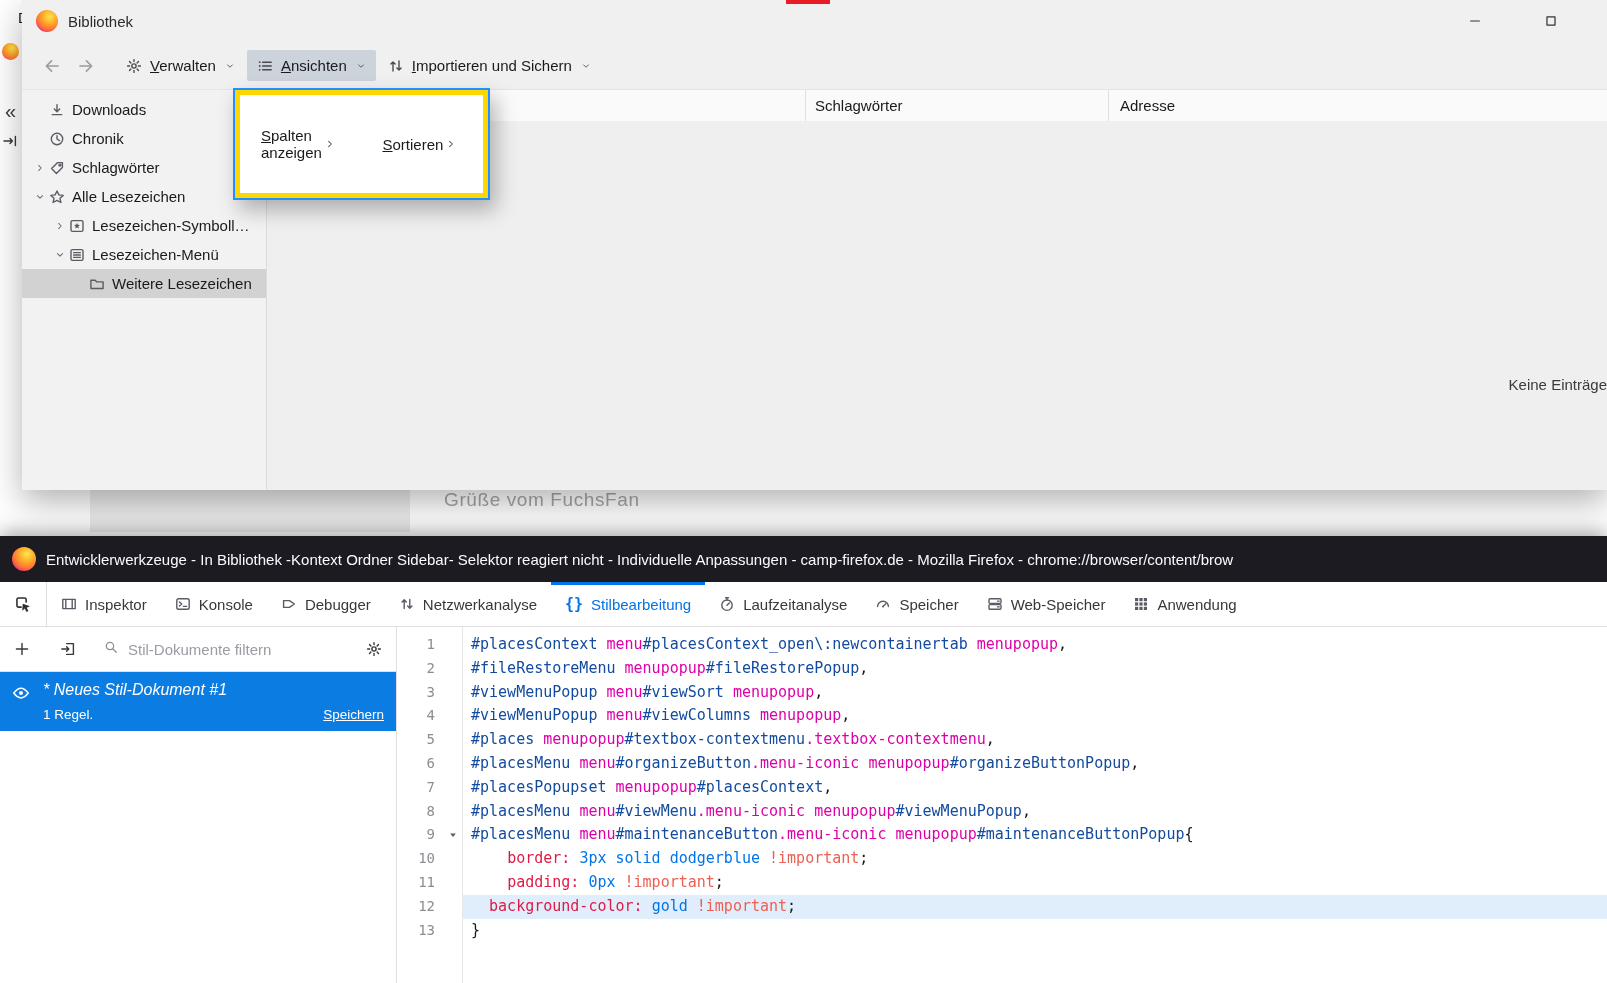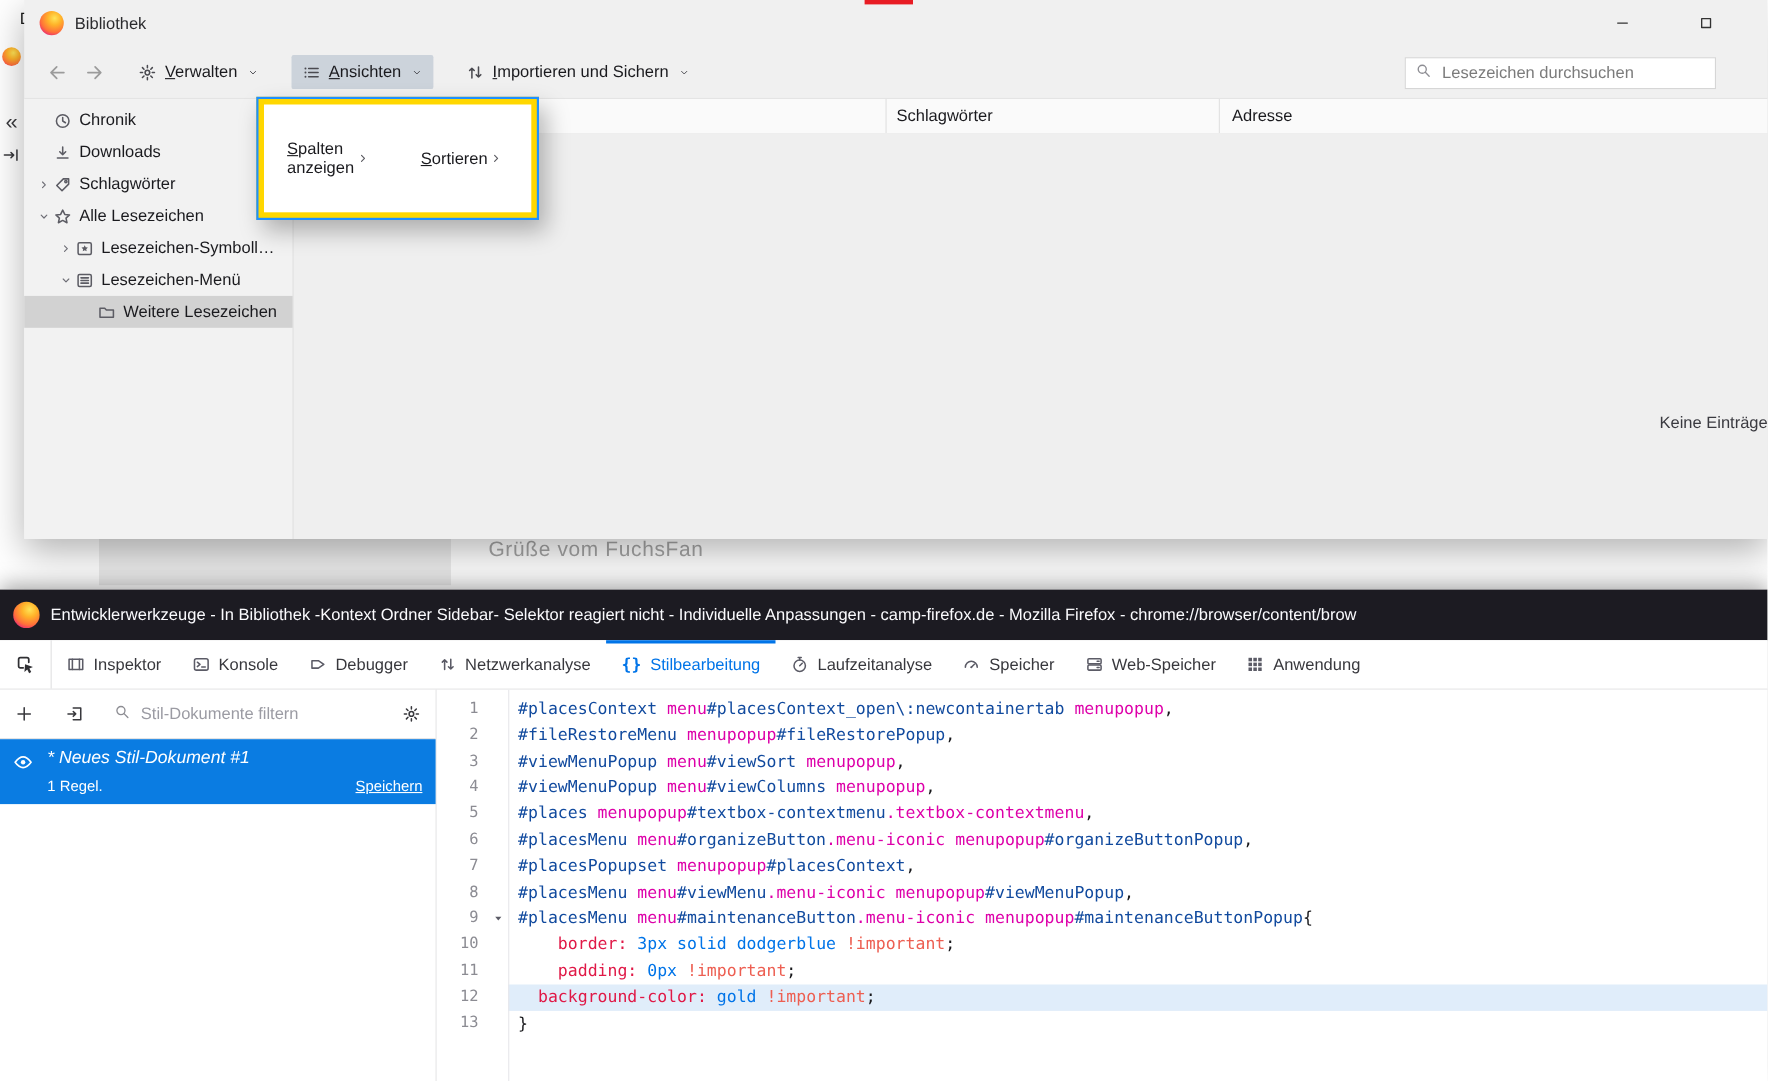--- a/index.html
+++ b/index.html
@@ -34,21 +34,21 @@
   .fx-logo{width:22px;height:22px;border-radius:50%;flex:none;
     background:radial-gradient(circle at 62% 30%,#ffe457 0%,#ffb329 30%,#ff7139 62%,#e31587 88%,#9059ff 100%);}
   .lib-title{font-size:15px;color:#2b2b2e;}
   .win-ctls{position:absolute;left:1430px;top:0;height:42px;display:flex;gap:30px;}
   .win-ctl{width:46px;height:42px;display:flex;align-items:center;justify-content:center;color:#333;}
 
   .lib-toolbar{position:absolute;top:42px;left:0;right:0;height:48px;display:flex;align-items:center;
     padding-left:14px;gap:2px;border-bottom:1px solid #e4e4e4;box-sizing:border-box;}
   .nav-btn{background:none;border:none;width:32px;height:34px;display:flex;align-items:center;
     justify-content:center;color:#9b9b9b;padding:0;}
-  .tb-group{display:flex;align-items:center;gap:20px;margin-left:12px;}
+  .tb-group{display:flex;align-items:center;gap:2px;margin-left:12px;}
   .tb-btn{display:flex;align-items:center;gap:8px;background:none;border:none;padding:7px 10px;
     border-radius:2px;font-family:inherit;font-size:15px;color:#1a1a1e;}
   .tb-btn .icon{color:#4a4a50;}
   .tb-btn.active{background:#ccd3db;}
   .caret{color:#5a5a60;margin-left:1px;}
   .search-box{position:absolute;top:10px;right:47px;width:283px;height:29px;background:#fff;
     border:1px solid #d6d6d6;box-sizing:border-box;display:flex;align-items:center;padding:0 9px;gap:8px;}
   .search-box input{border:none;outline:none;background:transparent;flex:1;font-family:inherit;
     font-size:15px;color:#333;}
   .search-box input::placeholder{color:#7b7b7b;}
@@ -228,51 +228,42 @@
               </svg>
             </span>
             <span class="ak"><u>I</u>mportieren und Sichern</span>
             <span class="icon i10 caret">
               <svg viewBox="0 0 16 16" fill="none" stroke="currentColor" stroke-width="1.4" stroke-linecap="round" stroke-linejoin="round">
                 <path d="M4.2 6.2 8 10l3.8-3.8"></path>
               </svg>
             </span>
           </button>
         </div>
-      <div class="search-box">
-        <span id="lib-search-icon"><span class="icon i14 dim">
-              <svg viewBox="0 0 16 16" fill="none" stroke="currentColor" stroke-width="1.4" stroke-linecap="round" stroke-linejoin="round">
-                <circle cx="6.8" cy="6.8" r="4.2"></circle>
-                <path d="M10 10l4 4"></path>
-              </svg>
-            </span></span>
-        <input placeholder="Lesezeichen durchsuchen" style="">
-      </div>
     </div>
 
     <div class="lib-body">
       <aside class="lib-sidebar" id="lib-sidebar">
           <div class="sb-row" style="padding-left: 8px;">
             <span class="sb-twisty"></span>
             <span class="icon i16 sbicon">
               <svg viewBox="0 0 16 16" fill="none" stroke="currentColor" stroke-width="1.4" stroke-linecap="round" stroke-linejoin="round">
+                <path d="M8 2.6v7M5.3 7l2.7 2.7L10.7 7M3.2 12.6h9.6"></path>
+              </svg>
+            </span>
+            <span class="sb-label">Downloads</span>
+          </div>
+          <div class="sb-row" style="padding-left: 8px;">
+            <span class="sb-twisty"></span>
+            <span class="icon i16 sbicon">
+              <svg viewBox="0 0 16 16" fill="none" stroke="currentColor" stroke-width="1.4" stroke-linecap="round" stroke-linejoin="round">
                 <circle cx="8" cy="8" r="5.7"></circle>
                 <path d="M8 4.8V8l2.5 1.6"></path>
               </svg>
             </span>
             <span class="sb-label">Chronik</span>
-          </div>
-          <div class="sb-row" style="padding-left: 8px;">
-            <span class="sb-twisty"></span>
-            <span class="icon i16 sbicon">
-              <svg viewBox="0 0 16 16" fill="none" stroke="currentColor" stroke-width="1.4" stroke-linecap="round" stroke-linejoin="round">
-                <path d="M8 2.6v7M5.3 7l2.7 2.7L10.7 7M3.2 12.6h9.6"></path>
-              </svg>
-            </span>
-            <span class="sb-label">Downloads</span>
           </div>
           <div class="sb-row" style="padding-left: 8px;">
             <span class="sb-twisty">
               <span class="icon i12">
                 <svg viewBox="0 0 16 16" fill="none" stroke="currentColor" stroke-width="1.4" stroke-linecap="round" stroke-linejoin="round">
                   <path d="m6.2 4.6 3.4 3.4-3.4 3.4"></path>
                 </svg>
               </span>
             </span>
             <span class="icon i16 sbicon">

